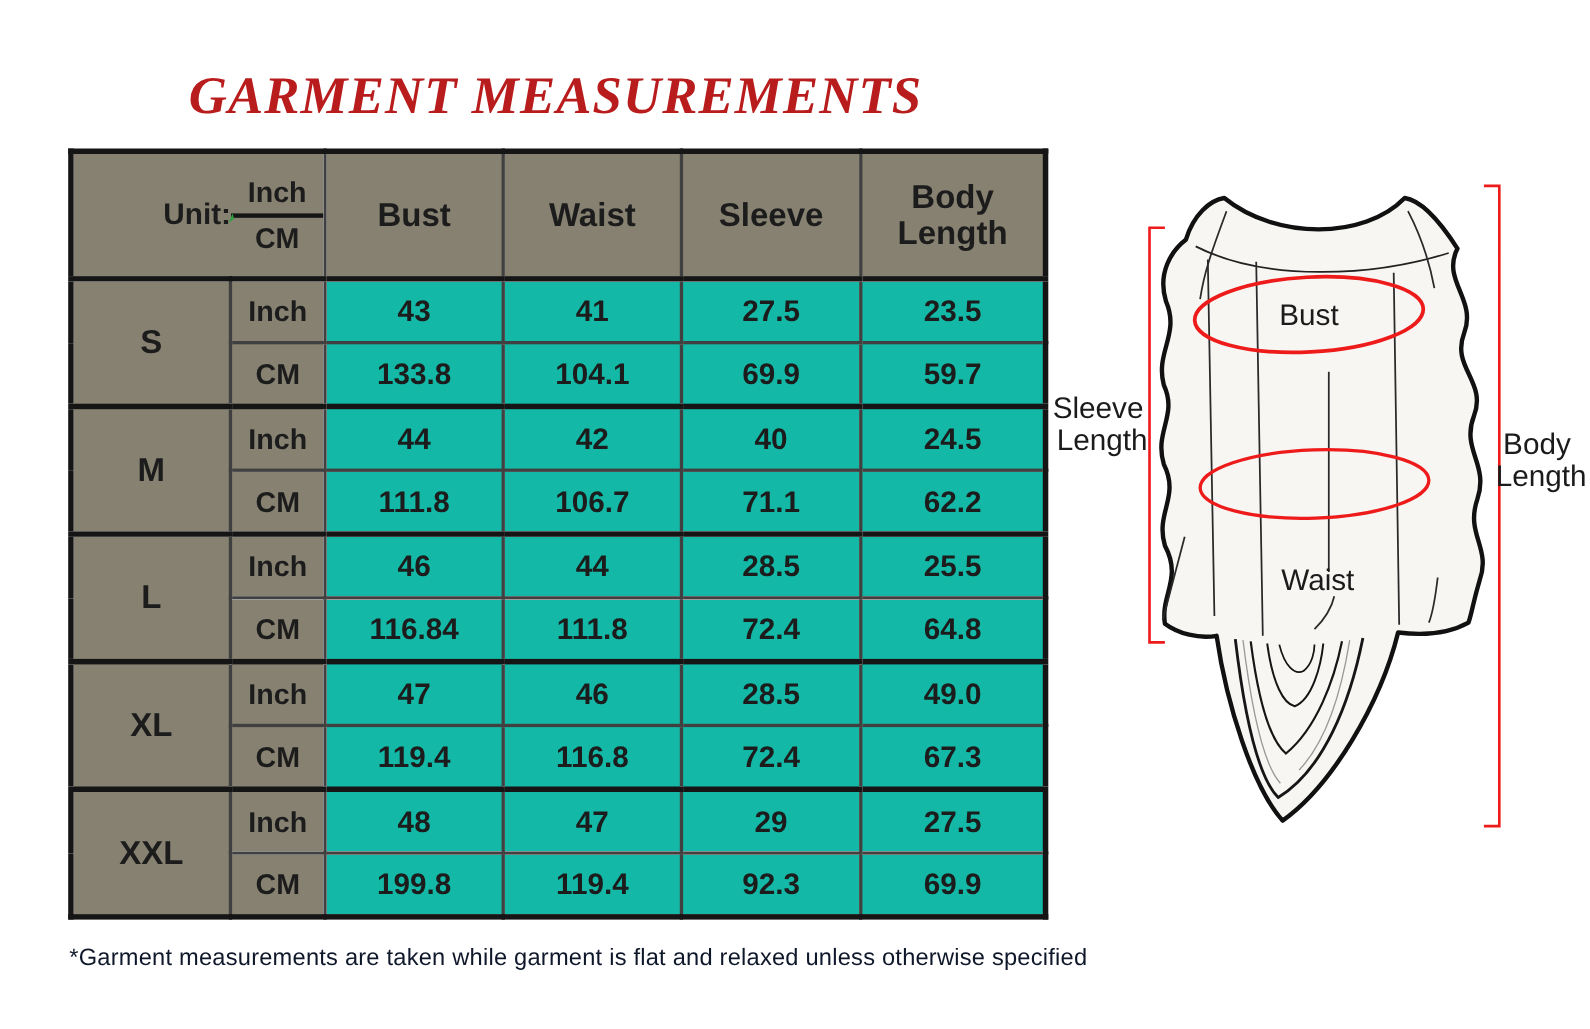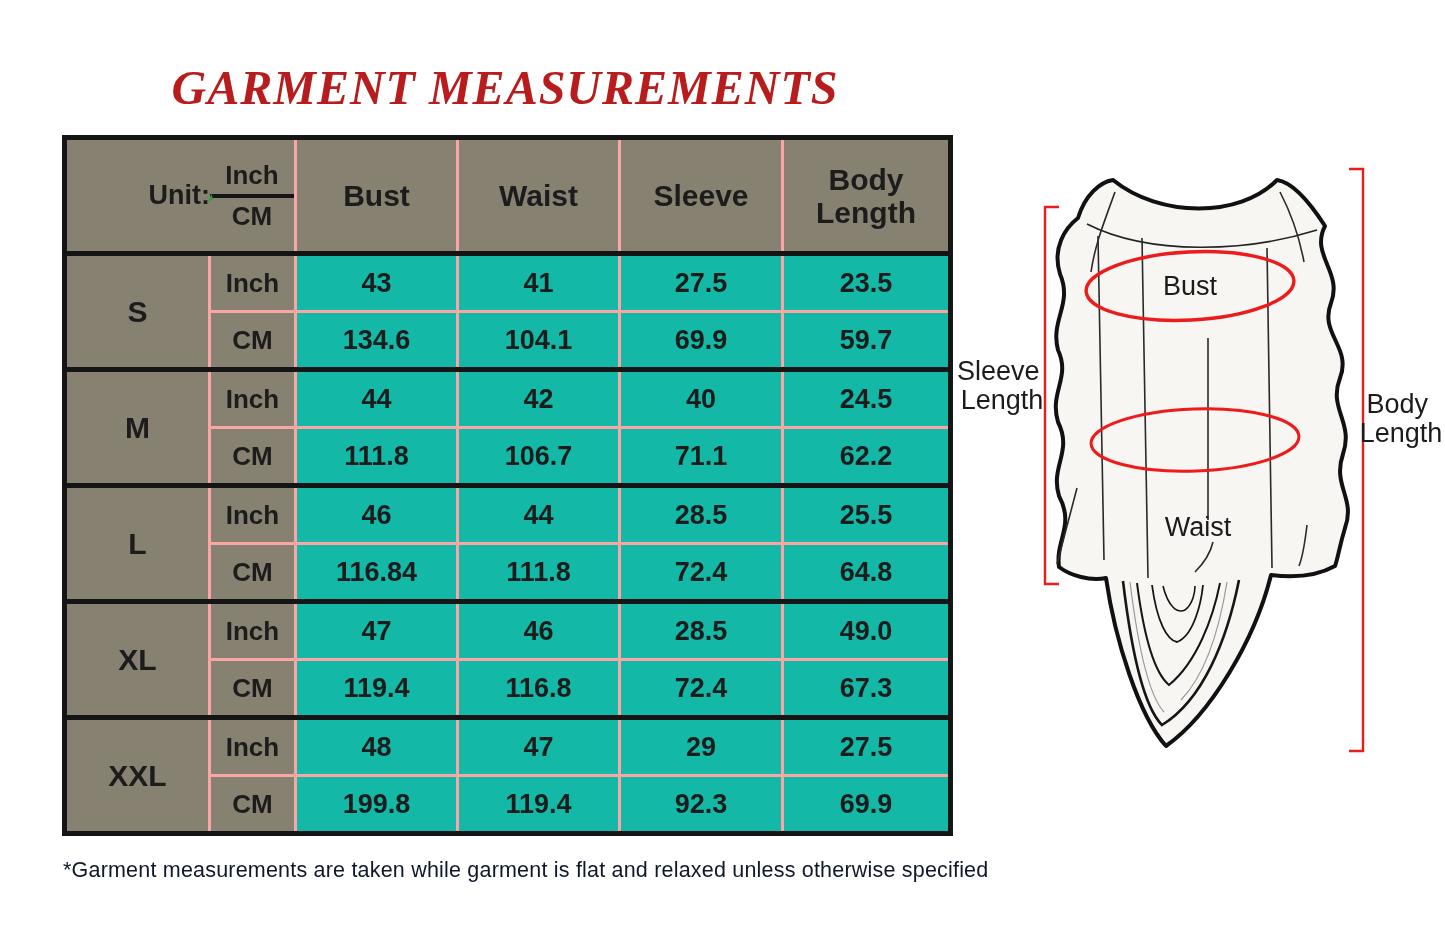--- a/index.html
+++ b/index.html
@@ -10,21 +10,21 @@
   .title{
     position:absolute;left:62px;top:60px;width:886px;text-align:center;
     font-family:"Liberation Serif",serif;font-style:italic;font-weight:700;
     font-size:48px;letter-spacing:1px;color:#b91c1c;white-space:nowrap;
   }
   table.size-chart{
     position:absolute;left:62px;top:135px;border-collapse:collapse;
     table-layout:fixed;border:5px solid #151515;
   }
   table.size-chart td{
-    border:3px solid #fca5a5;text-align:center;vertical-align:middle;
+    border:3px solid #404040;text-align:center;vertical-align:middle;
     font-weight:bold;padding:0;overflow:hidden;
   }
   tr.group-start td{border-top:5px solid #151515;}
   tr.head-row td{border-bottom:5px solid #151515;}
   .gray{background:#868170;}
   .head-cell{font-size:30px;line-height:1.1;}
   .size-cell{font-size:30px;}
   .u-cell{font-size:26px;}
   .val-cell{font-size:27px;background:#14b8a6;}
   tr.head-row{height:116px;}
@@ -80,21 +80,21 @@
   <tr class="data-row group-start">
     <td rowspan="2" class="gray size-cell">S</td>
     <td class="gray u-cell">Inch</td>
     <td class="val-cell">43</td>
     <td class="val-cell">41</td>
     <td class="val-cell">27.5</td>
     <td class="val-cell">23.5</td>
   </tr>
   <tr class="data-row">
     <td class="gray u-cell">CM</td>
-    <td class="val-cell">134.6</td>
+    <td class="val-cell">133.8</td>
     <td class="val-cell">104.1</td>
     <td class="val-cell">69.9</td>
     <td class="val-cell">59.7</td>
   </tr>
 
   <tr class="data-row group-start">
     <td rowspan="2" class="gray size-cell">M</td>
     <td class="gray u-cell">Inch</td>
     <td class="val-cell">44</td>
     <td class="val-cell">42</td>

